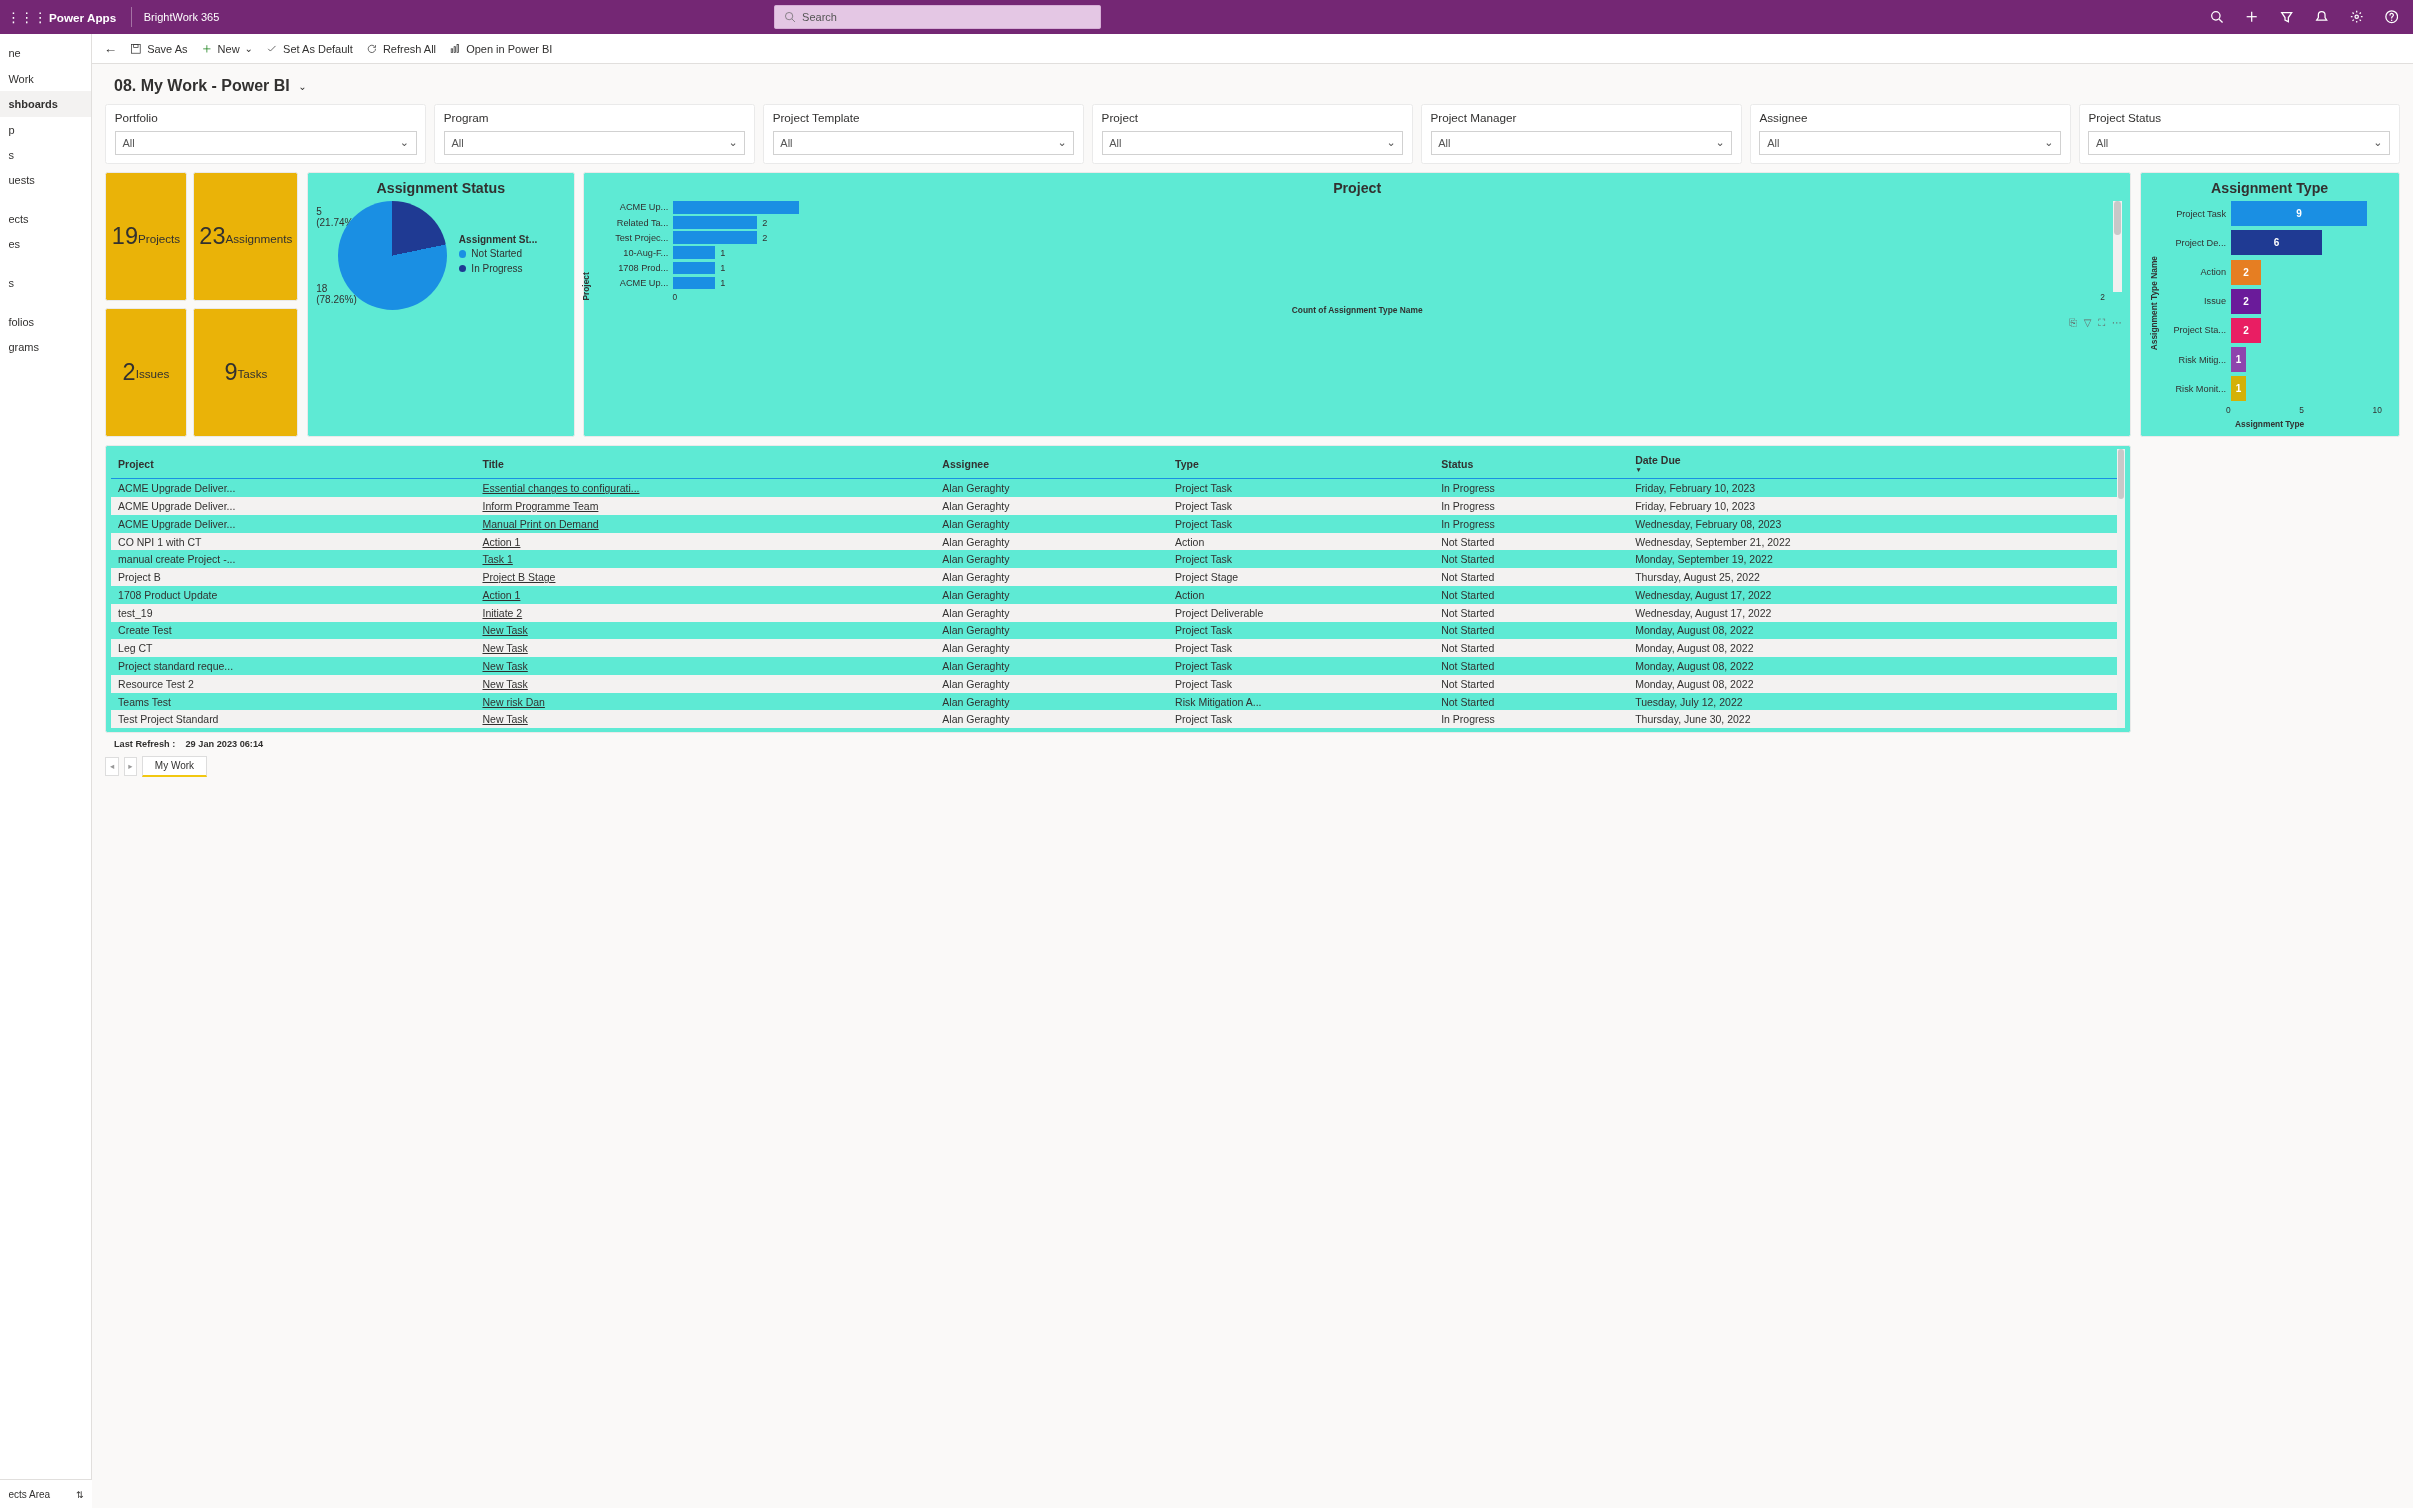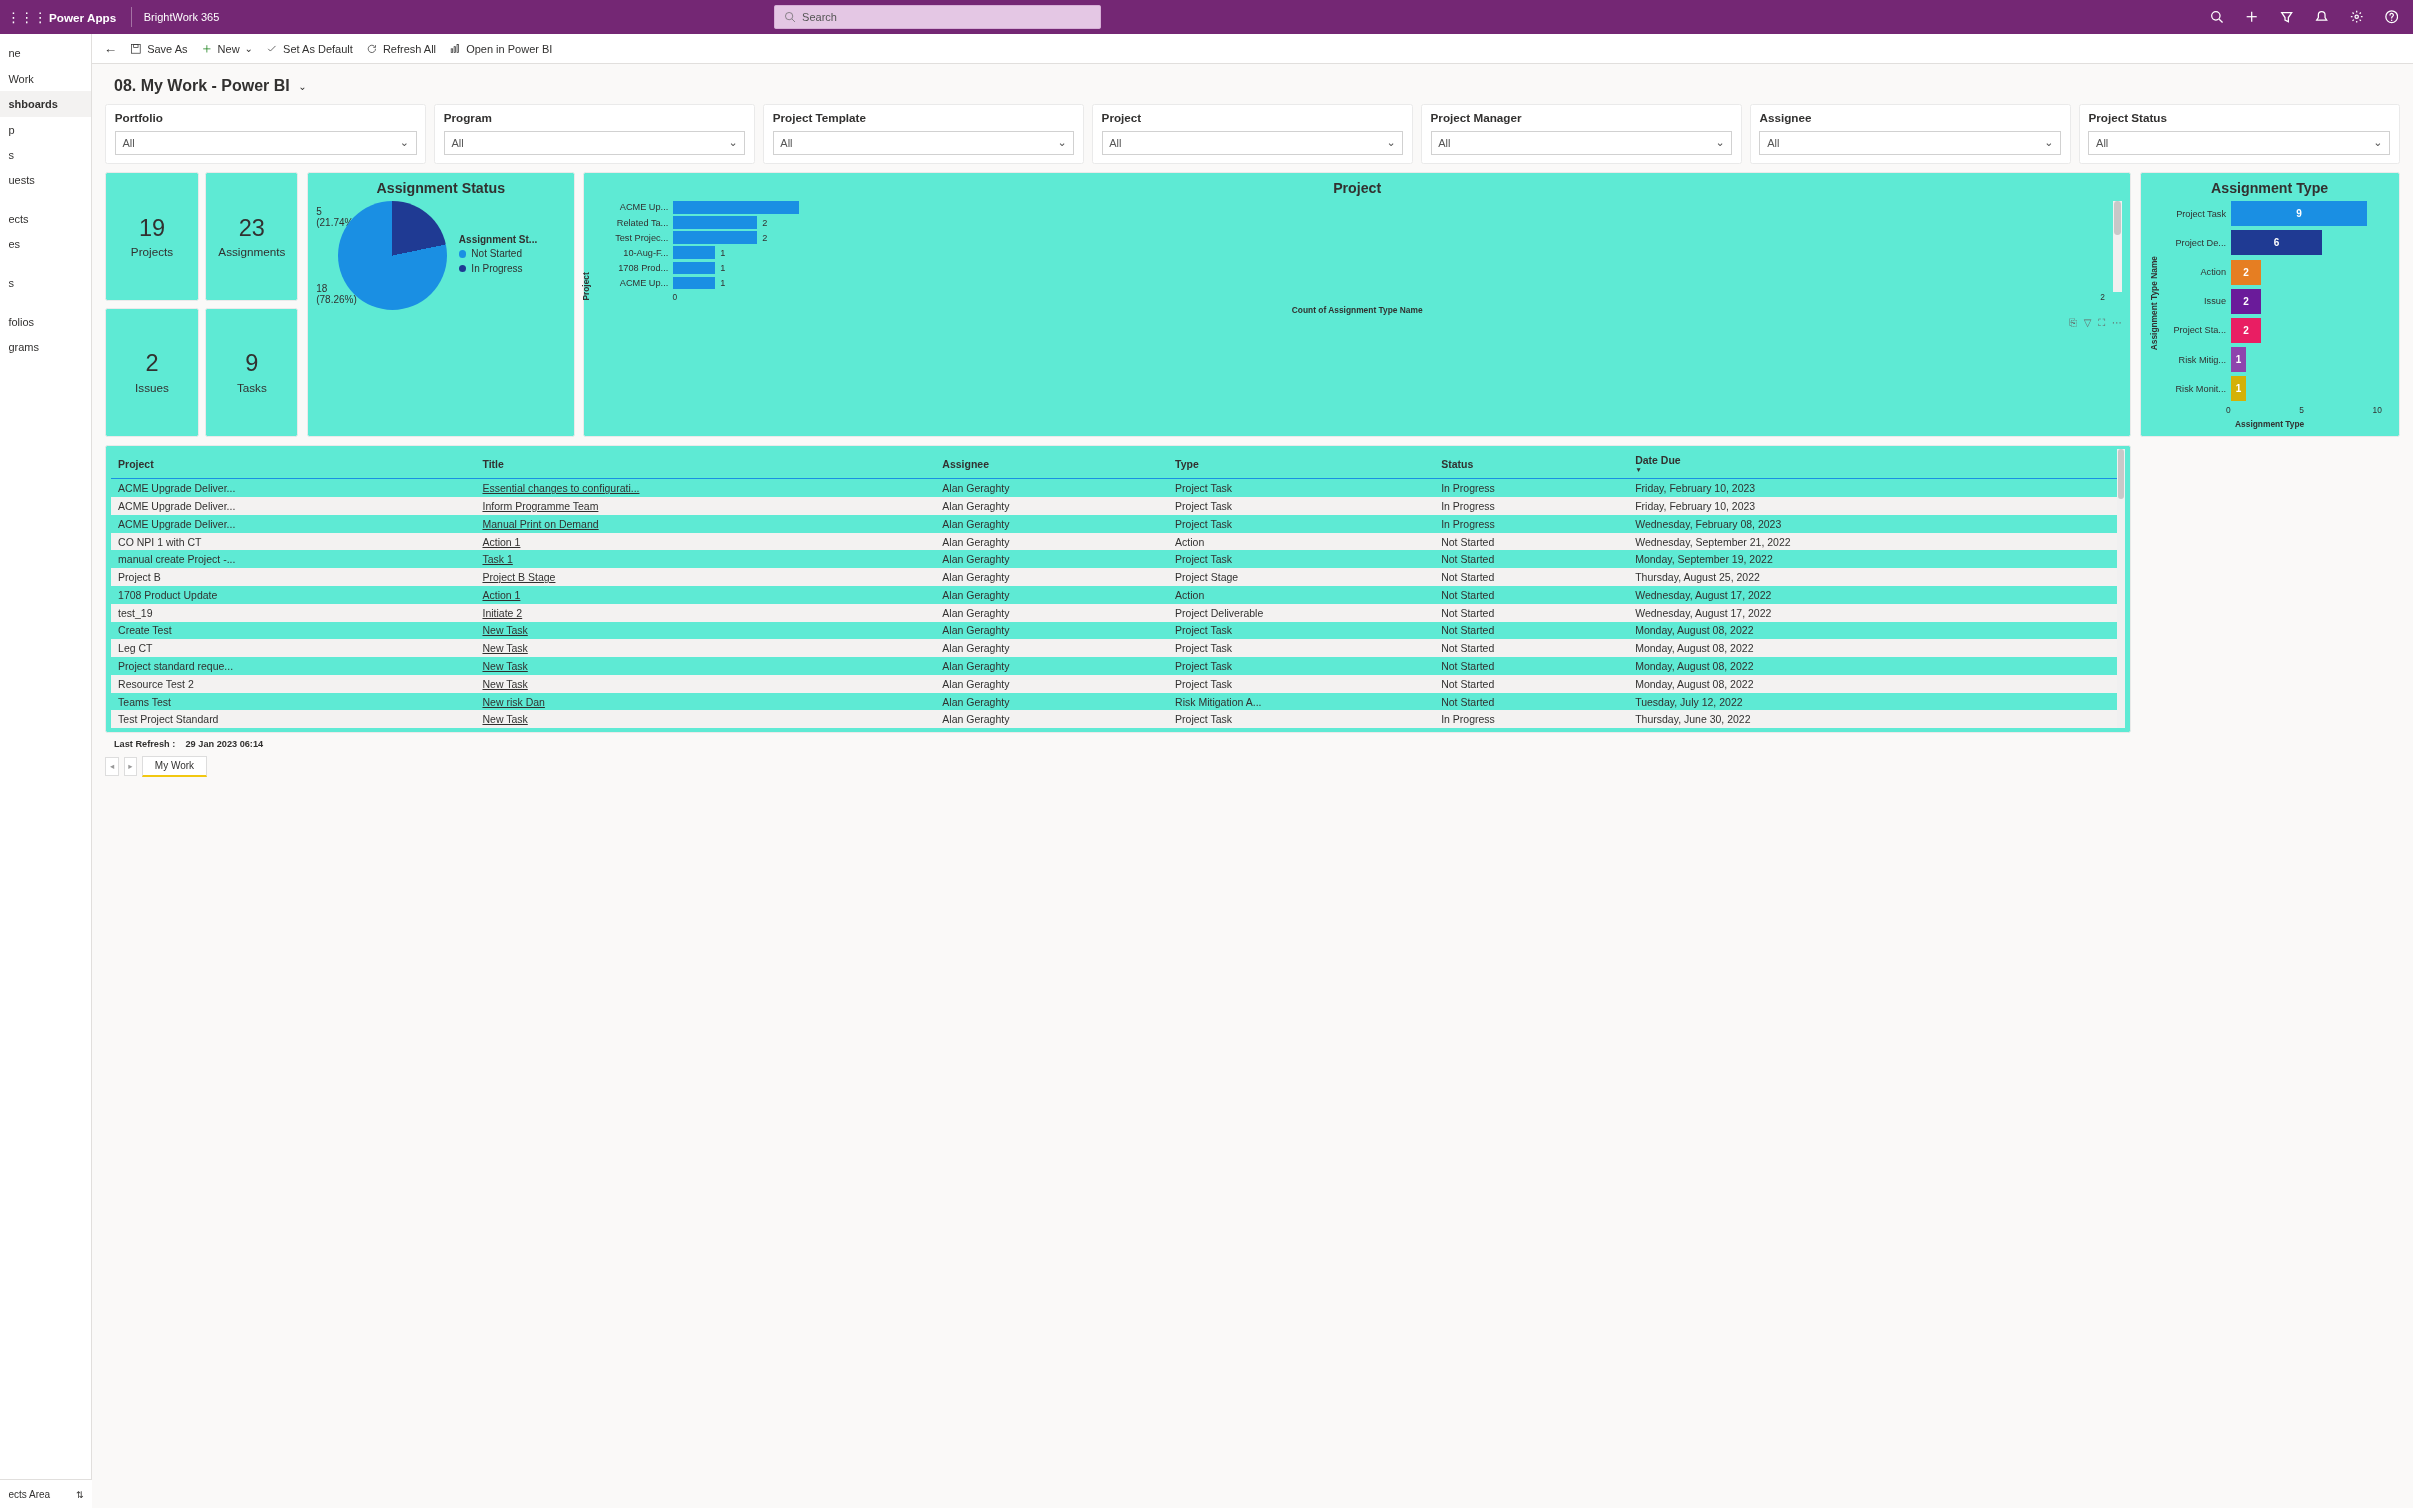--- a/index.html
+++ b/index.html
@@ -26,26 +26,26 @@
 .cmdbar { height: 30px; display: flex; align-items: center; gap: 13.4px; padding: 0 11.7px; border-bottom: 0.8px solid #e1dfdd; background: #fff; font-size: 11px; }
 .cmdbar .cmd { display: flex; align-items: center; gap: 5px; }
 .cmdbar svg { width: 11.7px; height: 11.7px; }
 
 .pagehead { padding: 13.4px 22px 8.4px; display: flex; align-items: center; gap: 8.4px; }
 .pagehead h1 { font-size: 16px; font-weight: 700; }
 .chev { font-size: 10px; }
 
 .filters { display: flex; gap: 8.4px; padding: 0 13.4px; }
 .filter-card { flex: 1; background: #fff; border: 0.8px solid #eaeaea; border-radius: 2.5px; padding: 6.7px 8.4px 8.4px; }
-.filter-card .fl-title { font-size: 11.7px; font-weight: 700; margin-bottom: 6.7px; }
+.filter-card .fl-title { font-size: 11.7px; font-weight: 400; margin-bottom: 6.7px; }
 .dropdown { height: 23.5px; border: 0.8px solid #d1d1d1; display: flex; align-items: center; justify-content: space-between; padding: 0 6.7px; font-size: 11px; color: #555; }
 
 .dashrow { display: flex; gap: 8.4px; padding: 8.4px 13.4px 0; }
 .kpis { display: grid; grid-template-columns: 1fr 1fr; grid-template-rows: 1fr 1fr; gap: 6.7px; width: 193px; }
-.kpi { background: #5eead4; border: 0.8px solid #eaeaea; border-radius: 2.5px; display: flex; flex-direction: column; align-items: center; justify-content: center; padding: 11.7px 5px; }
+.kpi { background: #eab308; border: 0.8px solid #eaeaea; border-radius: 2.5px; display: flex; flex-direction: row; align-items: center; justify-content: center; padding: 11.7px 5px; }
 .kpi .num { font-size: 23.5px; font-weight: 400; }
 .kpi .lbl { font-size: 11.7px; margin-top: 3.4px; }
 
 .card { background: #5eead4; border: 0.8px solid #eaeaea; border-radius: 2.5px; padding: 6.7px 8.4px; position: relative; }
 .card-title { font-size: 14.2px; font-weight: 600; text-align: center; margin-bottom: 5px; }
 
 .pie-card { width: 268px; }
 .pie-wrap { display: flex; gap: 11.7px; align-items: center; }
 .pie { width: 109px; height: 109px; border-radius: 50%; background: conic-gradient(#1f3a93 0 21.74%, #1a8fe3 21.74% 100%); position: relative; margin-left: 22px; }
 .pie-labels { font-size: 10px; position: absolute; }

